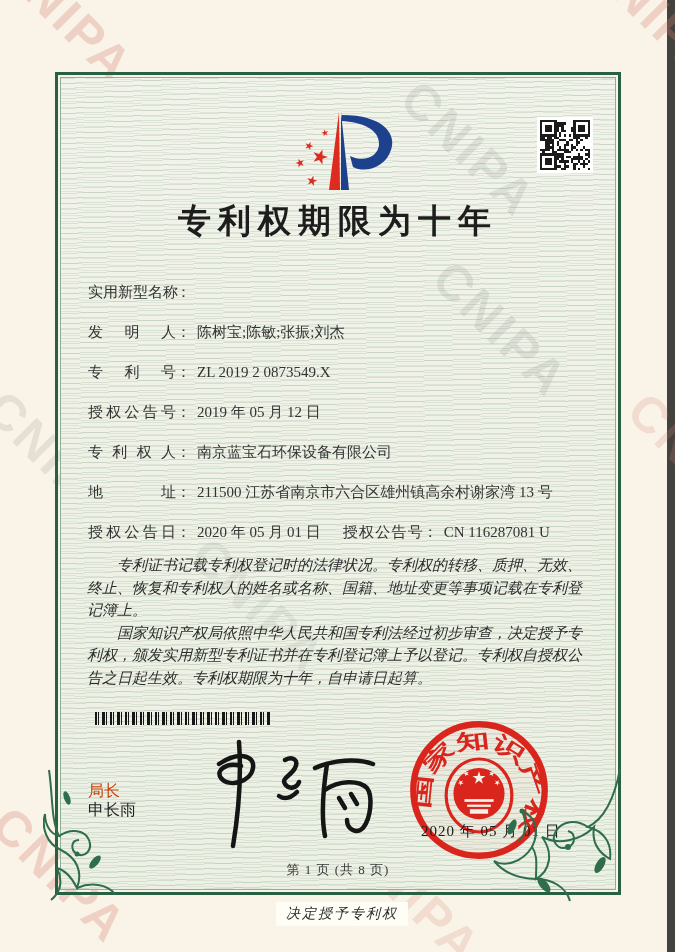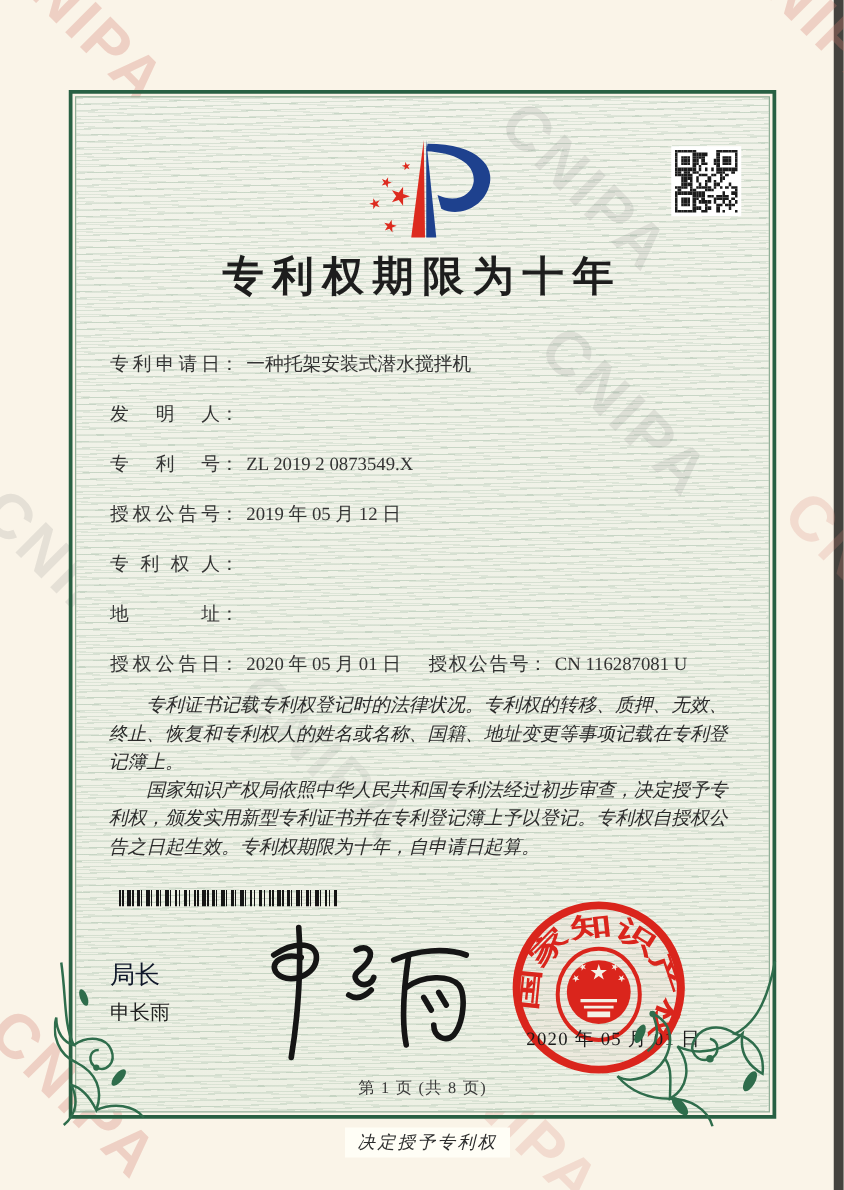--- a/index.html
+++ b/index.html
@@ -52,21 +52,21 @@
   
   .legal-text{position:absolute;left:32px;top:482px;width:508px;font-size:15px;
       line-height:22.5px;font-style:italic;color:#2c2c2c;}
   .legal-text p{margin:0;text-indent:2em;}
 
   
   .barcode{position:absolute;left:40px;top:640px;width:176px;height:13px;
     background:repeating-linear-gradient(90deg,#161616 0 2px,transparent 2px 3px,
       #161616 3px 4px,transparent 4px 7px,#161616 7px 10px,transparent 10px 11px,
       #161616 11px 12px,transparent 12px 15px);}
-  .director-title{position:absolute;left:33px;top:694px;font-size:20px;color:#0f172a;}
+  .director-title{position:absolute;left:33px;top:709px;font-size:16px;color:#c2410c;}
   .director-name{position:absolute;left:33px;top:728px;font-size:16px;color:#222;}
   .signature{position:absolute;left:138px;top:662px;width:190px;height:118px;}
   .official-seal{position:absolute;left:351px;top:645px;width:146px;height:146px;z-index:2;}
   .seal-date{position:absolute;left:366px;top:750px;font-size:15px;letter-spacing:1px;
       color:#1b1b1b;z-index:3;white-space:nowrap;}
   .page-indicator{position:absolute;left:0;top:789px;width:100%;text-align:center;
       font-size:13px;letter-spacing:1px;color:#3a3a3a;}
 
   .ornament-br{position:absolute;right:-6px;bottom:-12px;width:135px;height:140px;z-index:3;}
   .ornament-bl{position:absolute;left:-12px;bottom:-8px;width:95px;height:135px;z-index:3;}
@@ -553,45 +553,47 @@
         <div style="background: transparent;"></div>
         <div style="background: transparent;"></div>
         <div style="background: transparent;"></div>
         <div style="background: rgb(27, 27, 27);"></div>
       </div>
 
     <div class="certificate-title">专利权期限为十年</div>
 
     <div class="fields">
       <div class="field-row">
-        <span class="f-label">专利申请日</span>
+        <span class="f-label">实用新型名称</span>
           <span class="f-colon">：</span>
-        <span class="f-value">一种托架安装式潜水搅拌机</span>
       </div>
       <div class="field-row">
         <span class="f-label">发明人</span>
           <span class="f-colon">：</span>
+        <span class="f-value">陈树宝;陈敏;张振;刘杰</span>
       </div>
       <div class="field-row">
         <span class="f-label">专利号</span>
           <span class="f-colon">：</span>
         <span class="f-value">ZL 2019 2 0873549.X</span>
       </div>
       <div class="field-row">
         <span class="f-label">授权公告号</span>
           <span class="f-colon">：</span>
         <span class="f-value">2019 年 05 月 12 日</span>
       </div>
       <div class="field-row">
         <span class="f-label">专利权人</span>
           <span class="f-colon">：</span>
+        <span class="f-value">南京蓝宝石环保设备有限公司</span>
       </div>
       <div class="field-row">
         <span class="f-label">地址</span>
           <span class="f-colon">：</span>
+        <span class="f-value">211500 江苏省南京市六合区雄州镇高余村谢家湾 13 号</span>
       </div>
       <div class="field-row">
         <span class="f-label">授权公告日</span>
           <span class="f-colon">：</span>
         <span class="f-value">2020 年 05 月 01 日</span>
         <span class="grant-group">
           <span class="f-label">授权公告号</span>
             <span class="f-colon">：</span>
           <span class="f-value">CN 116287081 U</span>
         </span>

